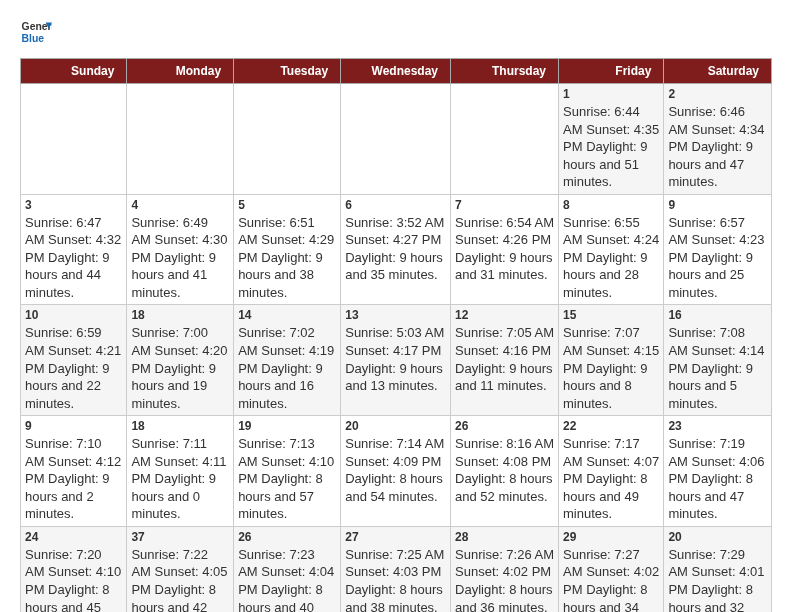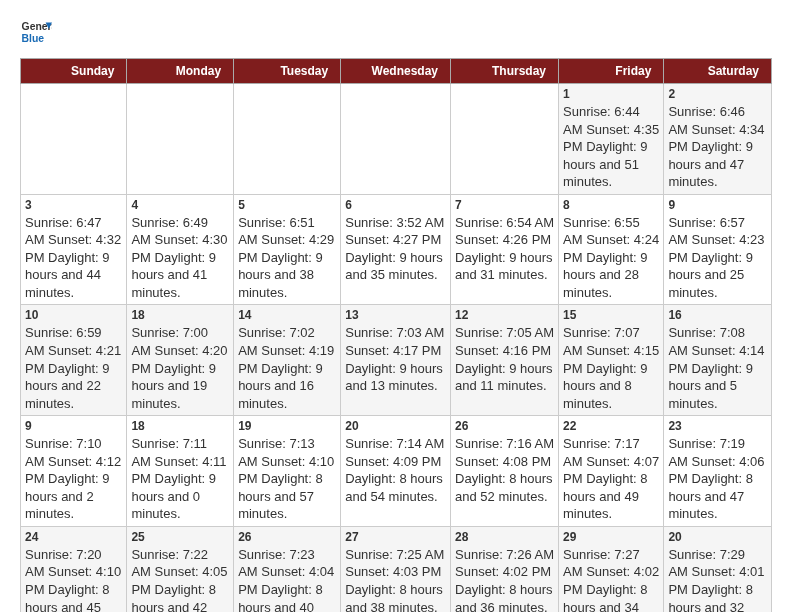--- a/index.html
+++ b/index.html
@@ -191,21 +191,21 @@
 Daylight: 9 hours and 19 minutes.</div>
           </td>
           <td>
             <span class="day-number">14</span>
             <div class="day-info">Sunrise: 7:02 AM
 Sunset: 4:19 PM
 Daylight: 9 hours and 16 minutes.</div>
           </td>
           <td>
             <span class="day-number">13</span>
-            <div class="day-info">Sunrise: 7:03 AM
+            <div class="day-info">Sunrise: 5:03 AM
 Sunset: 4:17 PM
 Daylight: 9 hours and 13 minutes.</div>
           </td>
           <td>
             <span class="day-number">12</span>
             <div class="day-info">Sunrise: 7:05 AM
 Sunset: 4:16 PM
 Daylight: 9 hours and 11 minutes.</div>
           </td>
           <td>
@@ -241,21 +241,21 @@
 Daylight: 8 hours and 57 minutes.</div>
           </td>
           <td>
             <span class="day-number">20</span>
             <div class="day-info">Sunrise: 7:14 AM
 Sunset: 4:09 PM
 Daylight: 8 hours and 54 minutes.</div>
           </td>
           <td>
             <span class="day-number">26</span>
-            <div class="day-info">Sunrise: 7:16 AM
+            <div class="day-info">Sunrise: 8:16 AM
 Sunset: 4:08 PM
 Daylight: 8 hours and 52 minutes.</div>
           </td>
           <td>
             <span class="day-number">22</span>
             <div class="day-info">Sunrise: 7:17 AM
 Sunset: 4:07 PM
 Daylight: 8 hours and 49 minutes.</div>
           </td>
           <td>
@@ -266,21 +266,21 @@
           </td>
         </tr>
         <tr>
           <td>
             <span class="day-number">24</span>
             <div class="day-info">Sunrise: 7:20 AM
 Sunset: 4:10 PM
 Daylight: 8 hours and 45 minutes.</div>
           </td>
           <td>
-            <span class="day-number">25</span>
+            <span class="day-number">37</span>
             <div class="day-info">Sunrise: 7:22 AM
 Sunset: 4:05 PM
 Daylight: 8 hours and 42 minutes.</div>
           </td>
           <td>
             <span class="day-number">26</span>
             <div class="day-info">Sunrise: 7:23 AM
 Sunset: 4:04 PM
 Daylight: 8 hours and 40 minutes.</div>
           </td>

